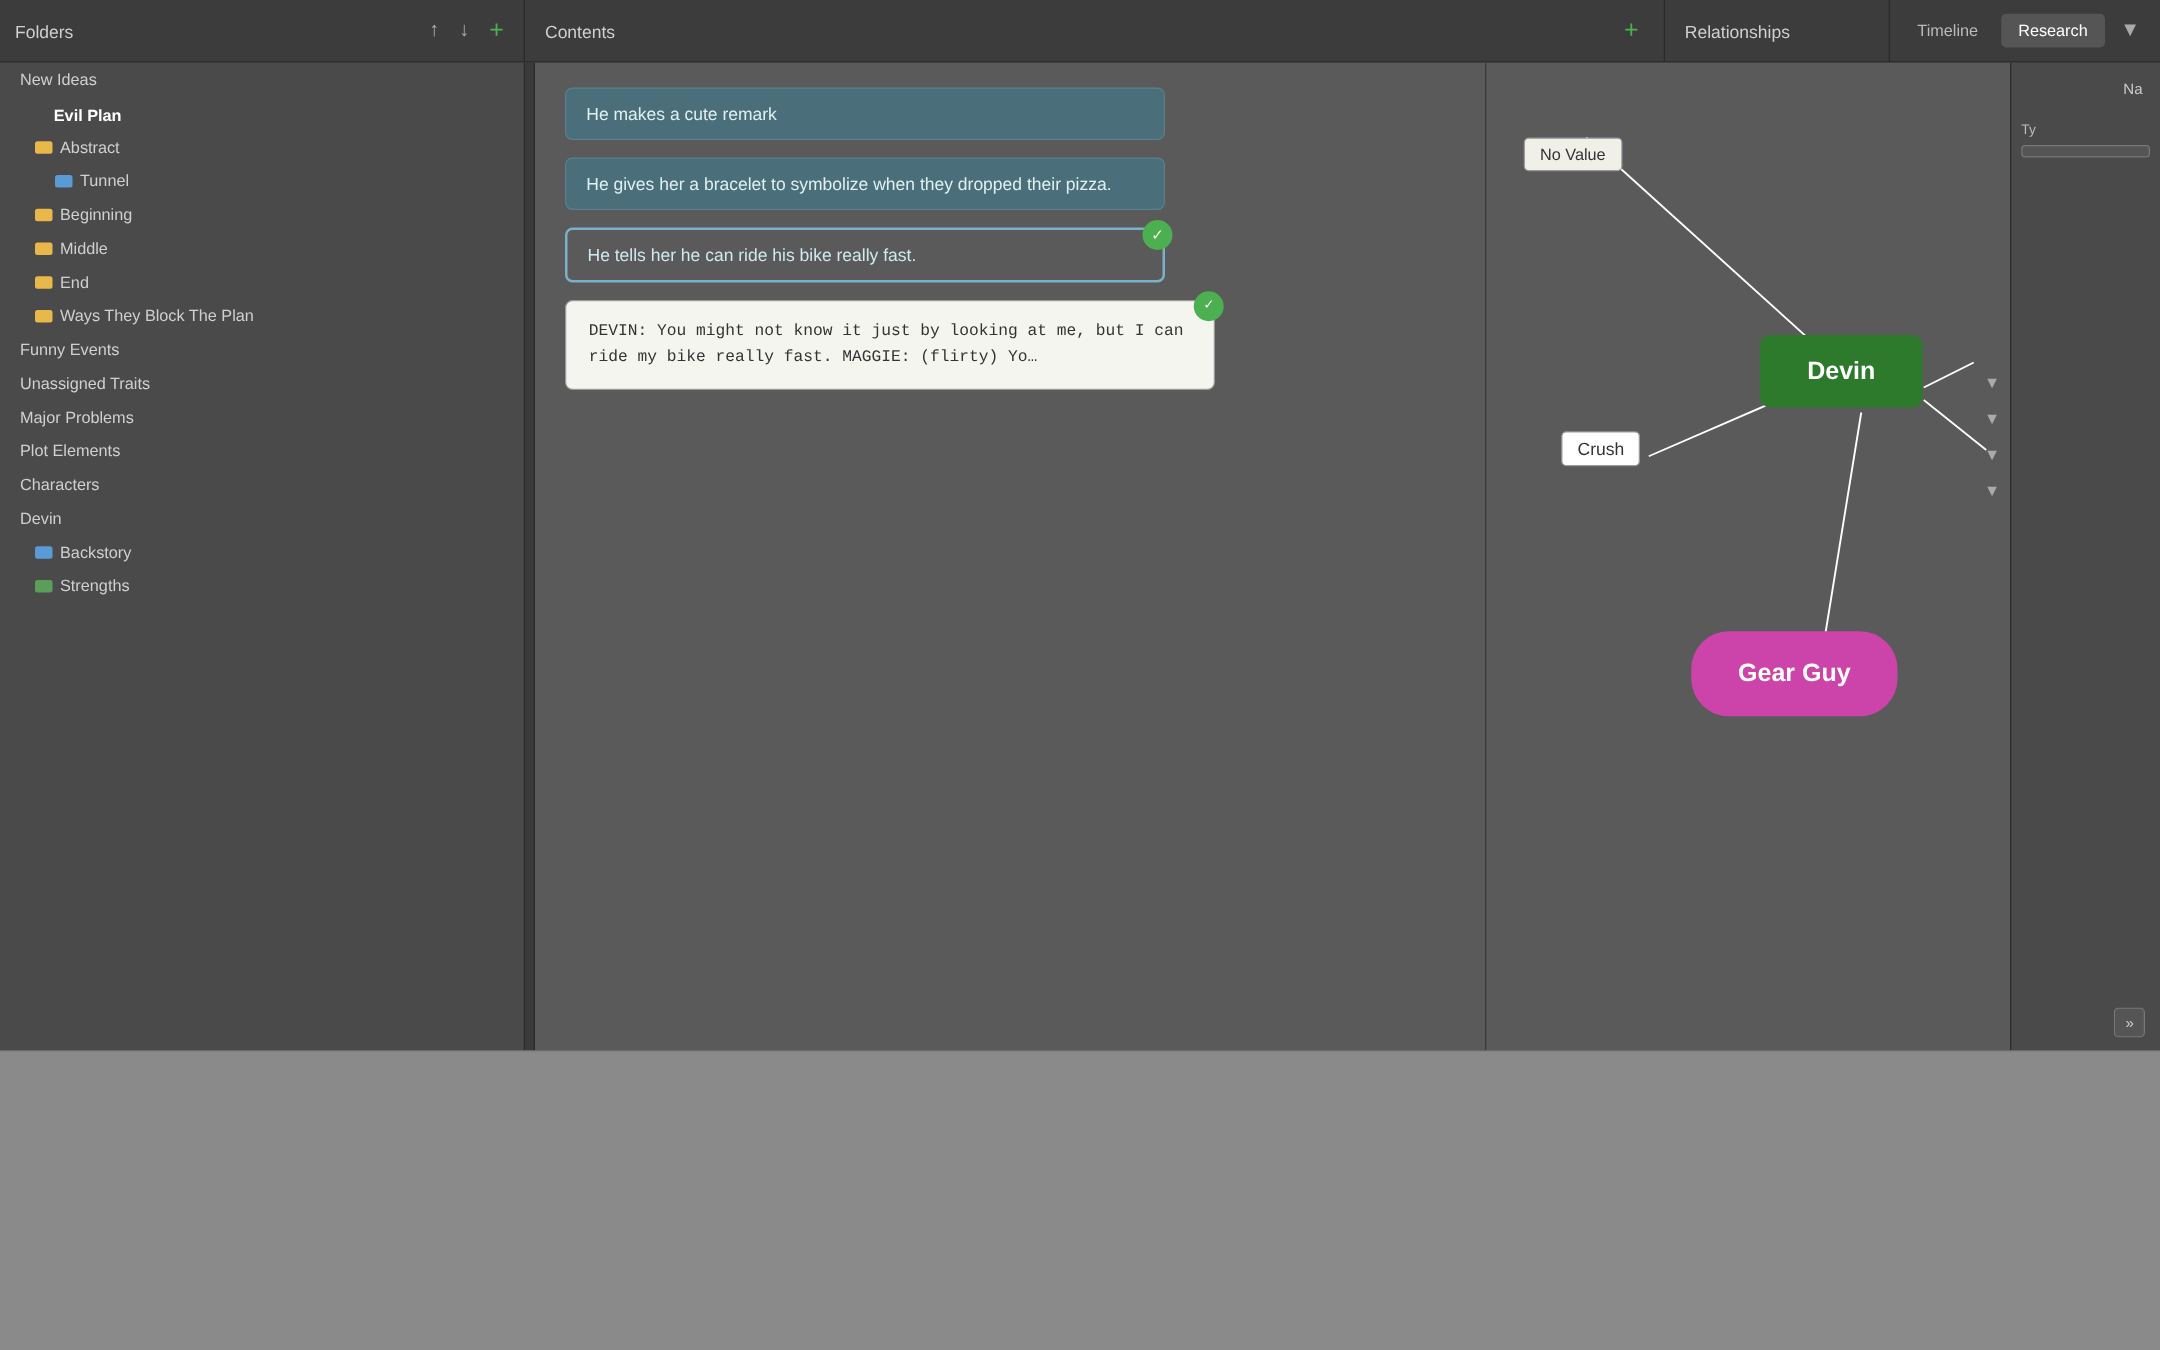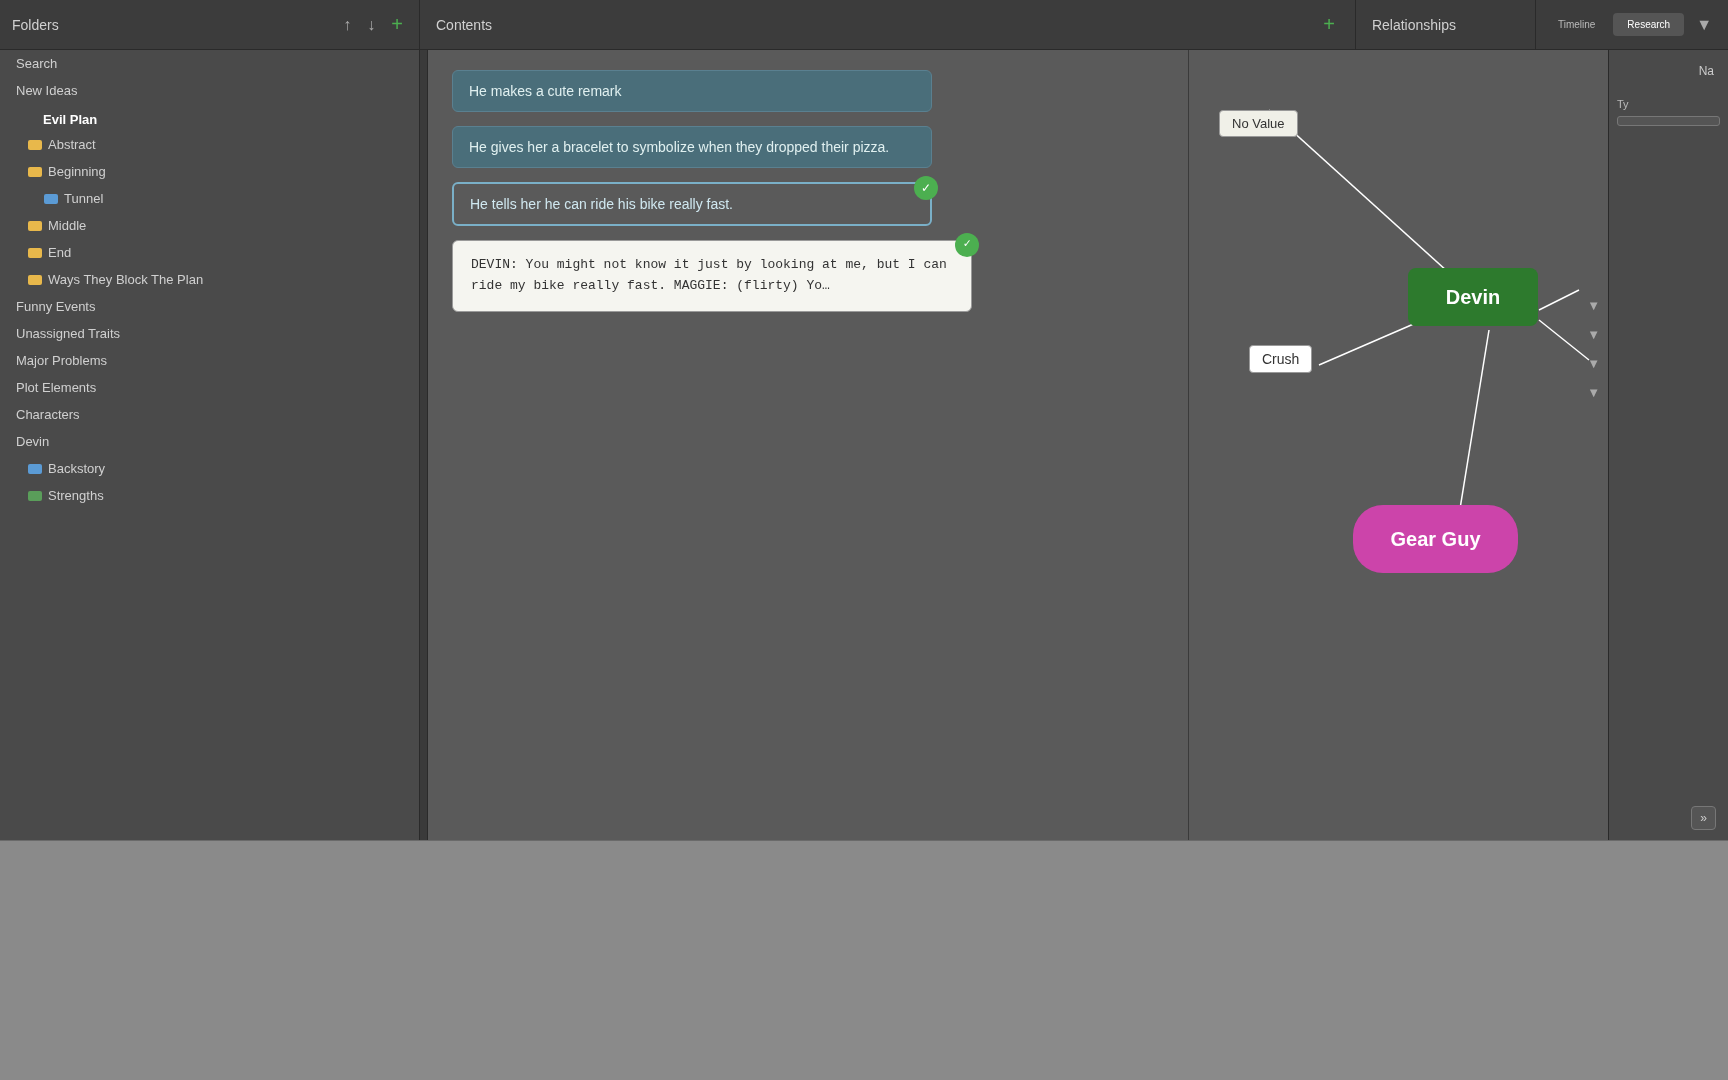--- a/index.html
+++ b/index.html
@@ -11,21 +11,21 @@
     .top-bar { display: flex; align-items: center; height: 50px; background: #3c3c3c; border-bottom: 1px solid #2a2a2a; flex-shrink: 0; }
 
     .sidebar-header { display: flex; align-items: center; width: 420px; padding: 0 12px; gap: 8px; border-right: 1px solid #2a2a2a; height: 100%; }
     .header-icon-btn { color: #aaa; cursor: pointer; font-size: 16px; padding: 4px; background: none; border: none; }
 
     .contents-header { display: flex; align-items: center; flex: 1; padding: 0 16px; border-right: 1px solid #2a2a2a; height: 100%; gap: 8px; }
 
     .relationships-header { display: flex; align-items: center; padding: 0 16px; width: 180px; border-right: 1px solid #2a2a2a; height: 100%; }
 
     .tabs-area { display: flex; align-items: center; padding: 0 8px; gap: 4px; height: 100%; }
-    .tab { padding: 6px 14px; color: #bbb; font-size: 10px; cursor: pointer; border-radius: 4px; }
+    .tab { padding: 6px 14px; color: #bbb; font-size: 13px; cursor: pointer; border-radius: 4px; }
     .tab.active { background: #555; color: #fff; }
     .tab-filter { color: #aaa; font-size: 16px; padding: 4px 8px; cursor: pointer; }
 
     
     .main-area { display: flex; flex: 1; overflow: hidden; }
 
     
     .sidebar { width: 420px; background: #4a4a4a; border-right: 1px solid #2a2a2a; overflow-y: auto; flex-shrink: 0; }
     .sidebar-item { padding: 6px 16px; color: #d0d0d0; font-size: 13px; cursor: pointer; white-space: nowrap; }
     .sidebar-item.indent-1 { padding-left: 28px; }
@@ -84,34 +84,33 @@
     <div class="tabs-area">
       <div class="tab">Timeline</div>
       <div class="tab active">Research</div>
       <div class="tab-filter">▼</div>
     </div>
   </div>
 
   <div class="main-area">
 
     <div class="sidebar">
-      <div class="sidebar-item">Search</div>
       <div class="sidebar-item">New Ideas</div>
       <div class="sidebar-item section-header">Evil Plan</div>
       <div class="sidebar-item indent-1 folder">
         <span class="folder-icon yellow"></span>
         <span>Abstract</span>
-      </div>
-      <div class="sidebar-item indent-1 folder">
-        <span class="folder-icon yellow"></span>
-        <span>Beginning</span>
       </div>
       <div class="sidebar-item indent-2 folder">
         <span class="folder-icon blue"></span>
         <span>Tunnel</span>
+      </div>
+      <div class="sidebar-item indent-1 folder">
+        <span class="folder-icon yellow"></span>
+        <span>Beginning</span>
       </div>
       <div class="sidebar-item indent-1 folder">
         <span class="folder-icon yellow"></span>
         <span>Middle</span>
       </div>
       <div class="sidebar-item indent-1 folder">
         <span class="folder-icon yellow"></span>
         <span>End</span>
       </div>
       <div class="sidebar-item indent-1 folder">

